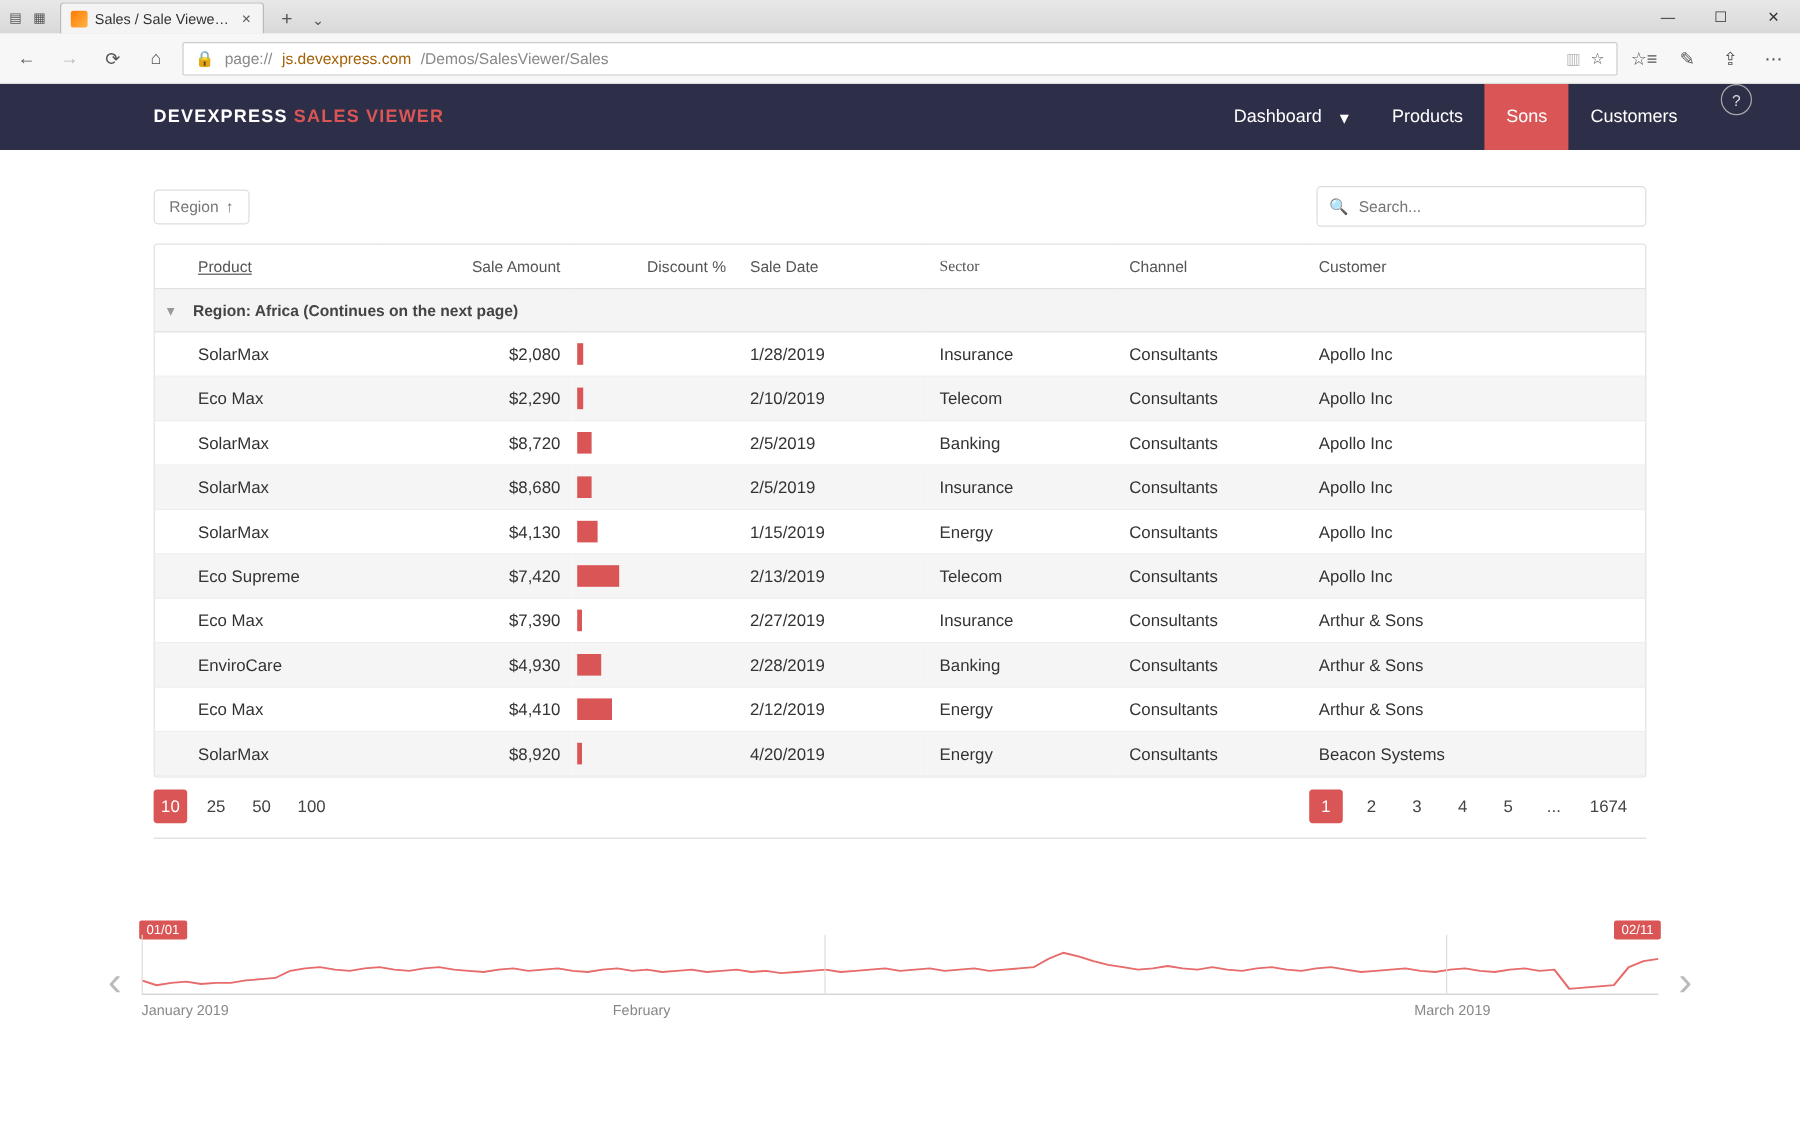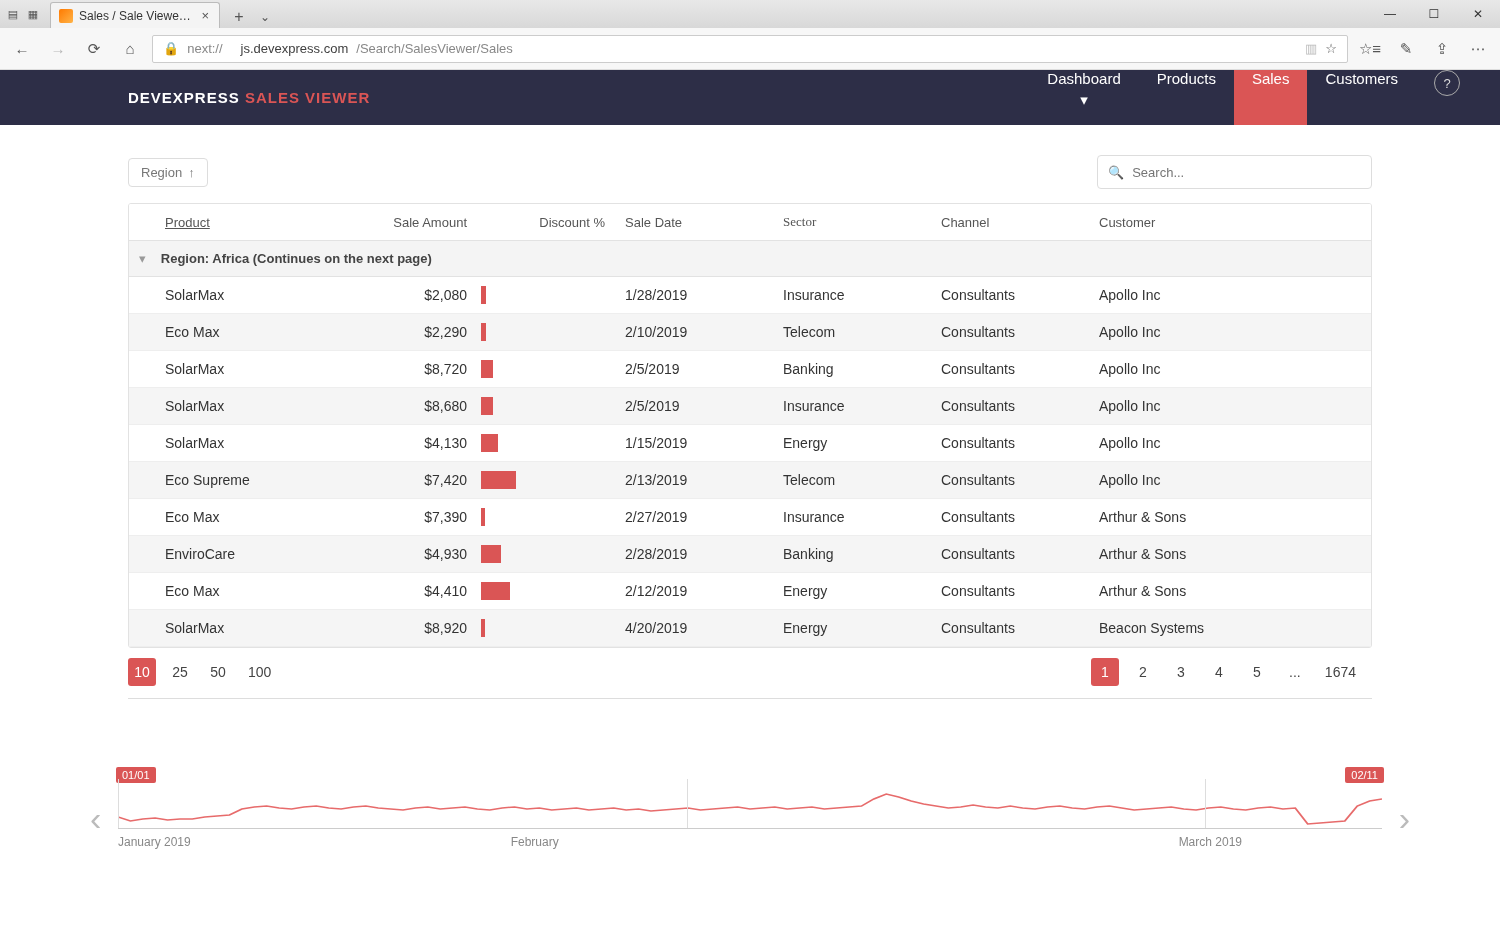--- a/index.html
+++ b/index.html
@@ -14,29 +14,29 @@
   .tab .favicon { width:14px;height:14px;background:linear-gradient(135deg,#ff7a00,#ffb347);border-radius:2px;}
   .tab .tab-title { font-size:12px; color:#333; white-space:nowrap; overflow:hidden; text-overflow:ellipsis; flex:1;}
   .tab .close-x { font-size:13px;color:#555;padding:0 2px;}
   .newtab { width:26px;height:22px;display:flex;align-items:center;justify-content:center;color:#555;font-size:16px;margin-left:6px;}
   .chev { width:26px;height:22px;display:flex;align-items:center;justify-content:center;color:#555;font-size:12px;}
   .win-controls { margin-left:auto; display:flex;}
   .win-controls div { width:44px;height:28px;display:flex;align-items:center;justify-content:center;color:#333;font-size:12px;}
   .addrbar { height:42px; background:#f7f7f7; border-bottom:1px solid #ddd; display:flex; align-items:center; gap:8px; padding:0 8px;}
   .addrbar .ic { width:28px;height:28px;display:flex;align-items:center;justify-content:center;color:#555;font-size:15px;}
   .addrbox { flex:1; background:#fff; border:1px solid #ccc; border-radius:2px; height:28px; display:flex; align-items:center; padding:0 10px; gap:8px; color:#555;}
-  .addrbox .url-host { color:#404040;margin-left:10px;}
+  .addrbox .url-host { color:#a16207;}
   .addrbox .url-path { color:#888; flex:1; text-align:left;}
 
   
   .app-header { background:#2d2e47; height:55px; display:flex; align-items:center; padding:0 40px 0 128px; color:#fff;}
   .brand { font-weight:600; letter-spacing:1px; font-size:15px;}
   .brand .accent { color:#da5555;}
   .nav { margin-left:auto; display:flex; align-items:stretch; height:55px;}
-  .nav-item { display:flex; align-items:center; padding:0 18px; color:#fff; font-size:15px; gap:4px;flex-direction:column;}
+  .nav-item { display:flex; align-items:center; padding:0 18px; color:#fff; font-size:15px; gap:15px;}
   .nav-item.active { background:#da5555;}
   .help-btn { width:26px;height:26px;border:1px solid #aaa;border-radius:50%;display:flex;align-items:center;justify-content:center;margin-left:18px;font-size:13px;color:#ddd;}
 
   
   .content { padding: 30px 128px 20px 128px; }
   .page-title { font-size:20px; font-weight:400; color:#444; letter-spacing:0.5px; margin-bottom:18px;}
   .toolbar-row { display:flex; align-items:center; margin-bottom:14px;}
   .group-chip { border:1px solid #ddd; border-radius:4px; padding:6px 12px; color:#777; display:flex; align-items:center; gap:6px; font-size:13px;}
   .searchbox { margin-left:auto; border:1px solid #ddd; border-radius:4px; width:275px; height:34px; display:flex; align-items:center; padding:0 10px; color:#888; gap:8px;}
   .searchbox input { border:none; outline:none; flex:1; font-size:13px; color:#333;}
@@ -100,23 +100,23 @@
   </div>
 </div>
 
 <div class="addrbar">
   <div class="ic">←</div>
   <div class="ic" style="opacity:.4">→</div>
   <div class="ic">⟳</div>
   <div class="ic">⌂</div>
   <div class="addrbox">
     <span>🔒</span>
-    <span style="color:#888">next://</span>
+    <span style="color:#888">page://</span>
       <span class="url-host">js.devexpress.com</span>
-      <span class="url-path">/Search/SalesViewer/Sales</span>
+      <span class="url-path">/Demos/SalesViewer/Sales</span>
     <span style="color:#bbb">▥</span>
     <span>☆</span>
   </div>
   <div class="ic">☆≡</div>
   <div class="ic">✎</div>
   <div class="ic">⇪</div>
   <div class="ic">⋯</div>
 </div>
 
 <div class="app-header">
@@ -125,21 +125,21 @@
   </div>
   <div class="nav">
     <div class="nav-item">
         <span>Dashboard</span> 
         <span>▾</span>
       </div>
     <div class="nav-item">
         <span>Products</span>
       </div>
     <div class="nav-item active">
-        <span>Sales</span>
+        <span>Sons</span>
       </div>
     <div class="nav-item">
         <span>Customers</span>
       </div>
     <div class="help-btn">
         <span>?</span>
       </div>
   </div>
 </div>
 

